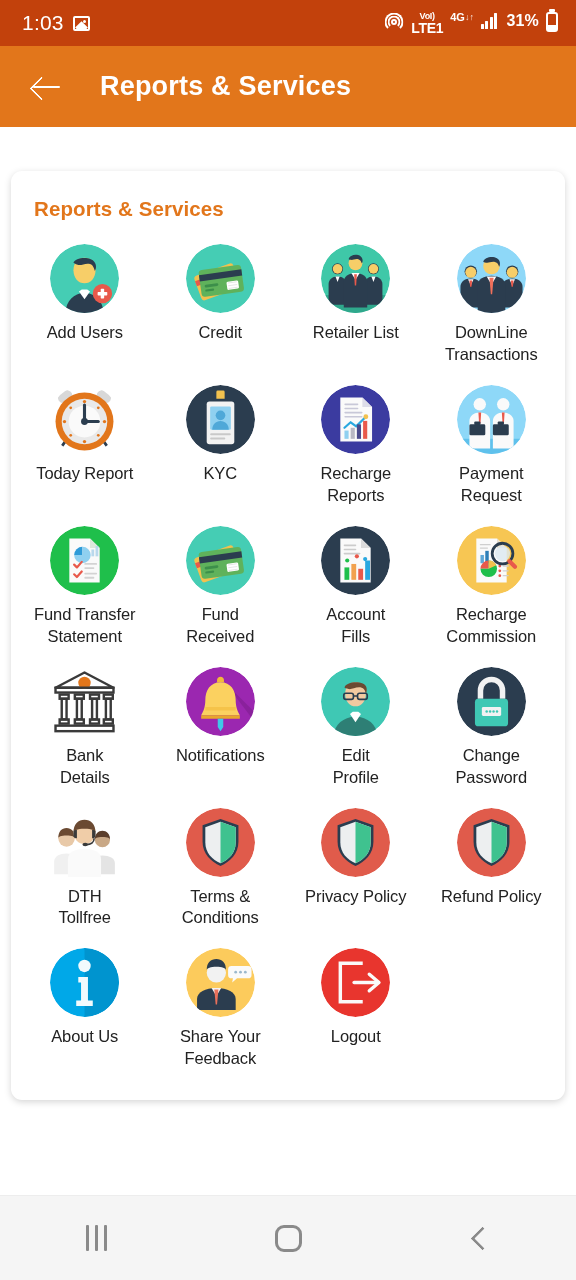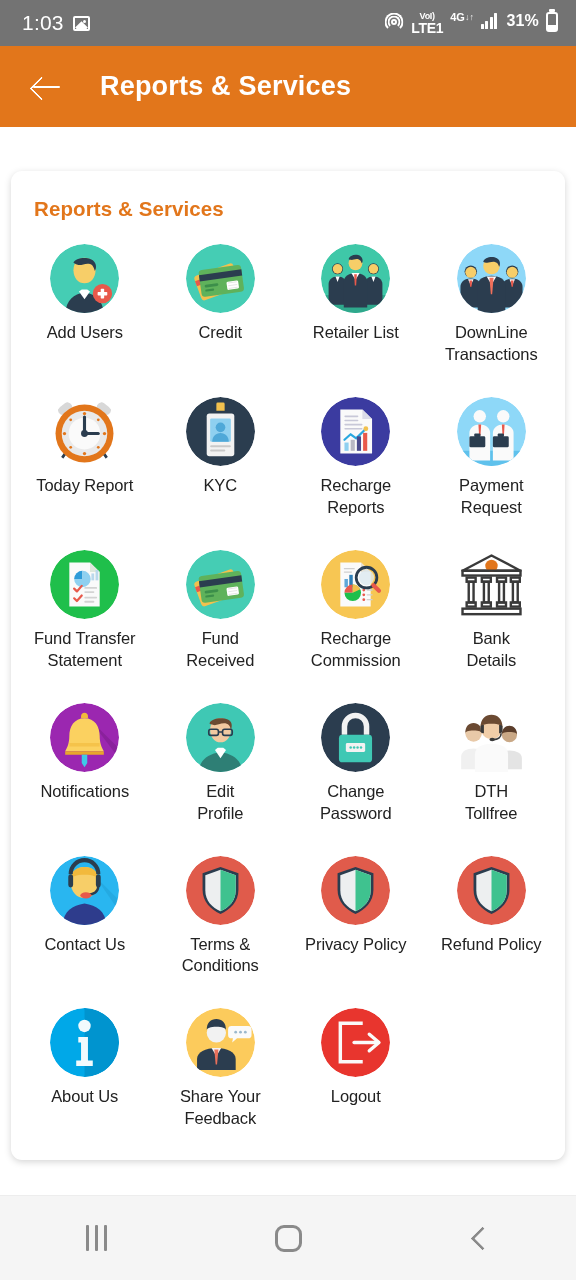--- a/index.html
+++ b/index.html
@@ -6,21 +6,21 @@
   html,body { width:576px; height:1280px; }
   body {
     font-family: "Liberation Sans", sans-serif;
     background:#ffffff;
     overflow:hidden;
     position:relative;
   }
 
   
   .statusbar{
-    height:46px; background:#737373;
+    height:46px; background:#c2410c;
     display:flex; align-items:center; justify-content:space-between;
     padding:0 18px 0 22px; color:#ffffff;gap:22px;
   }
   .sb-left{ display:flex; align-items:center; gap:9px; }
   .sb-time{ font-size:21px; font-weight:500; letter-spacing:.2px; }
   .sb-right{ display:flex; align-items:flex-start; gap:7px; }
   .sb-pct{ font-size:16px; font-weight:700; letter-spacing:.2px; margin-left:2px;}
 
   .ic-gallery{ width:17px; height:15px; border:2px solid #fff; border-radius:2px; position:relative; overflow:hidden;}
   .ic-gallery::after{content:'';position:absolute;width:9px;height:9px;background:#fff;
@@ -71,21 +71,21 @@
     position:absolute; left:11px; right:11px; top:44px;
     background:#fff; border-radius:11px;
     box-shadow:0 2px 7px rgba(0,0,0,.17);
     padding:26px 6px 22px 6px;
   }
   .card-title{
     color:#E2761B; font-size:20.5px; font-weight:700;
     padding-left:17px; margin-bottom:16px; letter-spacing:.1px;
   }
 
-  .grid{ display:grid; grid-template-columns:repeat(4,1fr); row-gap:16px; }
+  .grid{ display:grid; grid-template-columns:repeat(4,1fr); row-gap:4px; }
   .cell{
     display:flex; flex-direction:column; align-items:center;
     padding:7px 2px 8px 2px; cursor:pointer;
   }
   .cell-label{
     margin-top:9px; font-size:16.5px; color:#222; text-align:center;
     line-height:1.33; letter-spacing:-.1px;
   }
 
   .ico{ width:69px;height:69px;border-radius:50%;position:relative;overflow:hidden;flex:none;
@@ -352,20 +352,40 @@
       <rect x="58" y="56" width="17" height="12" rx="2" fill="#fff"></rect>
       <path d="M60 58h13M60 62h13M60 66h13" stroke="#DDD" stroke-width="1"></path>
     </g>
             </svg>
           </div>
           <div class="cell-label">Fund<br>Received</div>
         </div>
         <div class="cell">
           <div class="ico" style="background: transparent;">
             <svg viewBox="0 0 100 100" xmlns="http://www.w3.org/2000/svg">
+    <circle cx="50" cy="50" r="50" fill="#2B3D4F"></circle>
+    <path d="M28 18h30l14 14v50H28z" fill="#FAFAFA"></path>
+    <path d="M58 18l14 14H58z" fill="#DCDCDC"></path>
+    <g stroke="#CCC" stroke-width="2.4" stroke-linecap="round">
+      <path d="M34 28h16M34 34h16M34 40h22"></path>
+    </g>
+    <circle cx="38" cy="50" r="3" fill="#1FBF4B"></circle>
+    <circle cx="52" cy="44" r="3" fill="#E8594B"></circle>
+    <circle cx="64" cy="48" r="3" fill="#29A8E0"></circle>
+    <rect x="34" y="60" width="7" height="18" fill="#1FBF4B"></rect>
+    <rect x="44" y="55" width="7" height="23" fill="#F2A14E"></rect>
+    <rect x="54" y="62" width="7" height="16" fill="#E8594B"></rect>
+    <rect x="64" y="50" width="7" height="28" fill="#29A8E0"></rect>
+            </svg>
+          </div>
+          <div class="cell-label">Account<br>Fills</div>
+        </div>
+        <div class="cell">
+          <div class="ico" style="background: transparent;">
+            <svg viewBox="0 0 100 100" xmlns="http://www.w3.org/2000/svg">
     <circle cx="50" cy="50" r="50" fill="#F7C653"></circle>
     <path d="M28 18h30l14 14v50H28z" fill="#FAFAFA"></path>
     <path d="M58 18l14 14H58z" fill="#E8E0D0"></path>
     <rect x="34" y="42" width="5" height="12" fill="#5FA8D8"></rect>
     <rect x="41" y="36" width="5" height="18" fill="#2E7FB8"></rect>
     <g stroke="#CFCFCF" stroke-width="2" stroke-linecap="round">
                 <path d="M34 27h14M34 32h10"></path>
               </g>
     <path d="M34 62a12 12 0 0 1 12-12v12z" fill="#E8594B"></path>
     <path d="M46 50a12 12 0 1 1-12 12h12z" fill="#1FBF4B"></path>
@@ -476,36 +496,20 @@
       <path d="M64 44c0 6-5 9-11 9" stroke="#3A3A3A" stroke-width="2.4" fill="none"></path>
       <ellipse cx="51" cy="53" rx="4" ry="2.5" fill="#3A3A3A"></ellipse>
     </g>
             </svg>
           </div>
           <div class="cell-label">DTH<br>Tollfree</div>
         </div>
         <div class="cell">
           <div class="ico" style="background: transparent;">
             <svg viewBox="0 0 100 100" xmlns="http://www.w3.org/2000/svg">
-    <circle cx="50" cy="50" r="50" fill="#29B6F0"></circle>
-    <path d="M62 26L100 64v16L70 36z" fill="#1E9BD0" opacity=".45"></path>
-    <path d="M50 16c13 0 20 9 20 22 0 14-9 23-20 23s-20-9-20-23c0-13 7-22 20-22z" fill="#F7CE68"></path>
-    <path d="M30 34c0-12 9-18 20-18s20 6 20 18c0-4-8-7-20-7s-20 3-20 7z" fill="#F2B93C"></path>
-    <path d="M18 100c2-20 14-28 32-31 18 3 30 11 32 31z" fill="#2E3C8C"></path>
-    <path d="M30 30v12M70 30v12" stroke="#2B3D4F" stroke-width="7" stroke-linecap="round"></path>
-    <path d="M30 26a20 20 0 0 1 40 0" fill="none" stroke="#2B3D4F" stroke-width="6"></path>
-    <path d="M70 44c0 8-7 12-14 12" stroke="#2B3D4F" stroke-width="3.5" fill="none"></path>
-    <ellipse cx="52" cy="57" rx="8" ry="4.5" fill="#E8594B"></ellipse>
-            </svg>
-          </div>
-          <div class="cell-label">Contact Us</div>
-        </div>
-        <div class="cell">
-          <div class="ico" style="background: transparent;">
-            <svg viewBox="0 0 100 100" xmlns="http://www.w3.org/2000/svg">
     <circle cx="50" cy="50" r="50" fill="#E05B4B"></circle>
     <path d="M50 16l26 9v24c0 17-12 29-26 35-14-6-26-18-26-35V25z" fill="#2B3D4F"></path>
     <path d="M50 20l22 8v22c0 15-10 25-22 30-12-5-22-15-22-30V28z" fill="#EDEFF0"></path>
     <path d="M50 20l22 8v22c0 15-10 25-22 30z" fill="#3FC28F"></path>
             </svg>
           </div>
           <div class="cell-label">Terms &amp;<br>Conditions</div>
         </div>
         <div class="cell">
           <div class="ico" style="background: transparent;">

